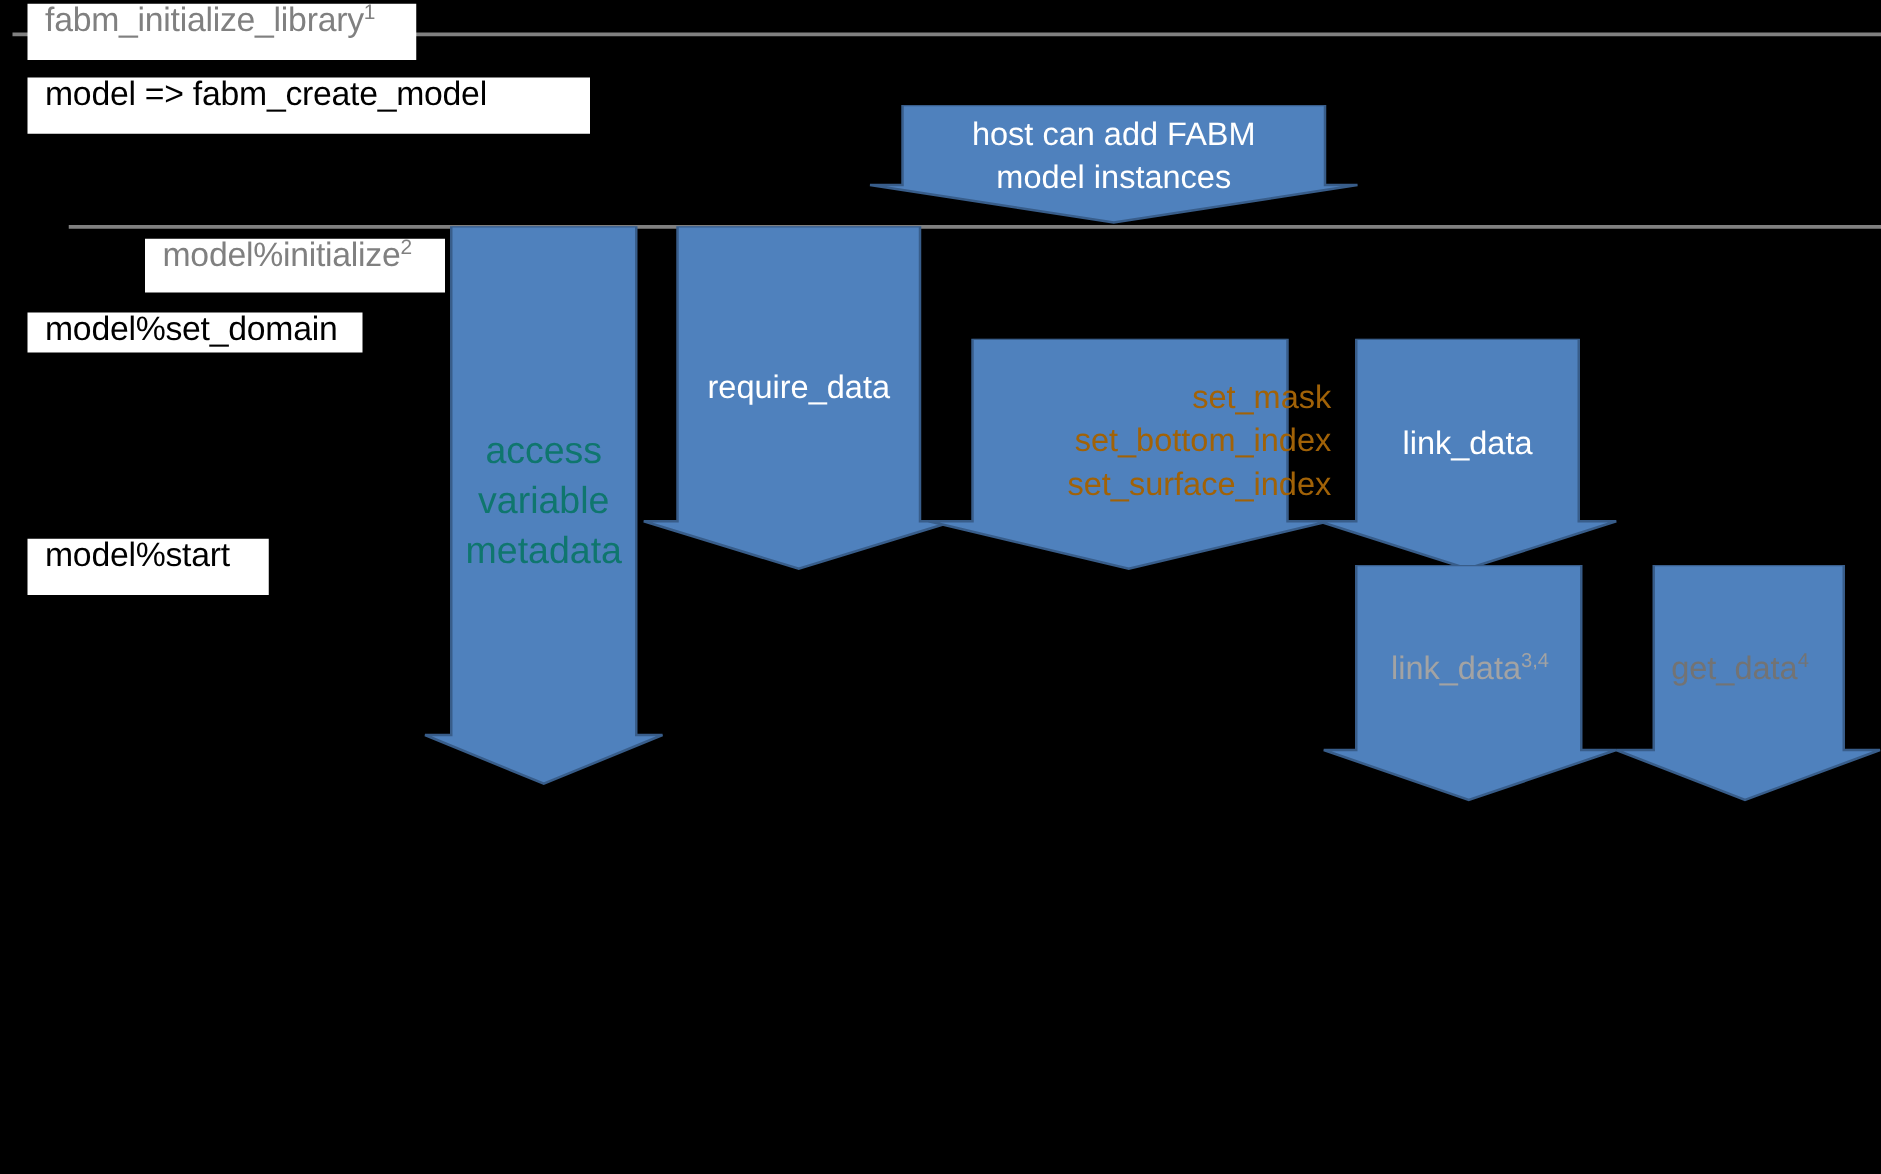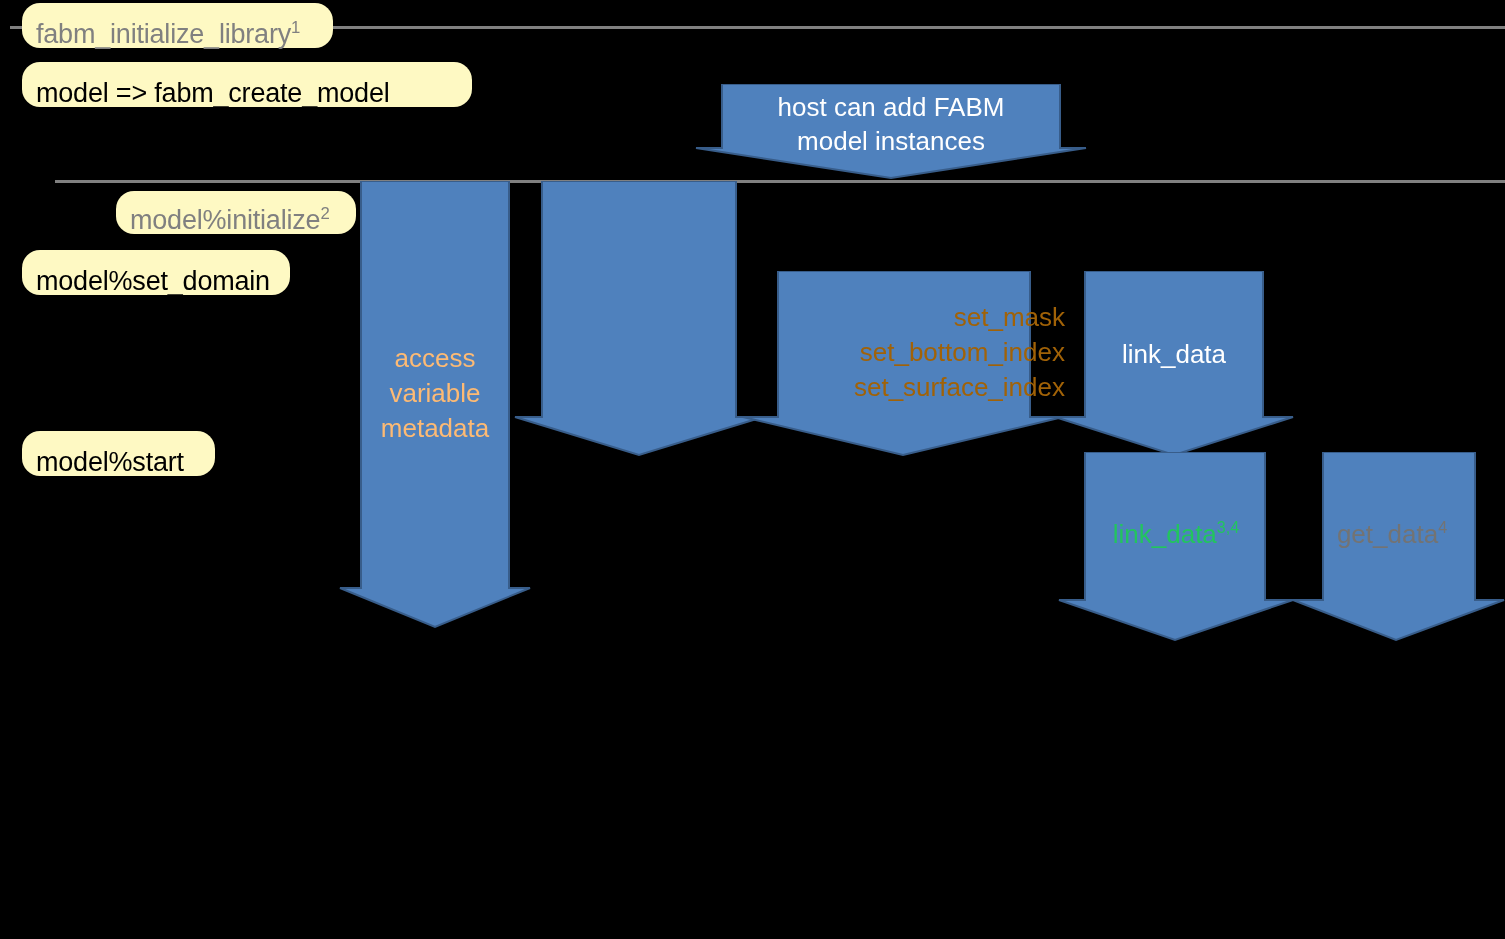--- a/index.html
+++ b/index.html
@@ -20,28 +20,27 @@
   
   .rule {
     position: absolute;
     height: 3px;
     background: #808080;
   }
 
   
   .label-box {
     position: absolute;
-    background: #fef9c3;
+    background: #ffffff;
     display: flex;
-    align-items: flex-end;
+    align-items: flex-start;
     padding: 0 14px;
     box-sizing: border-box;
     white-space: nowrap;
     letter-spacing: -0.2px;
-    border-radius: 18px;
   }
   .label-box .txt {
     font-size: 27px;
     line-height: 1;
     color: #000000;
   }
   .label-box.dim .txt { color: #808080; }
   .label-box .txt sup {
     font-size: 0.62em;
     vertical-align: super;
@@ -67,28 +66,31 @@
   </svg>
   <div class="caption" style="position:absolute; left:694px; top:90px; width:394px; text-align:center;
               font-size:26px; line-height:1.32; color:#ffffff; white-space:pre-line;
               font-family:'Liberation Sans', sans-serif;">host can add FABM
 model  instances</div>
 
   <svg class="arrow" style="left:338px; top:181px; width:194px; height:448px;" viewBox="0 0 194 448" preserveAspectRatio="none">
     <polygon points="23,0 171,0 171,407 192,407 97,446 2,407 23,407" fill="#4F81BD" stroke="#385D8A" stroke-width="2"></polygon>
   </svg>
   <div class="caption" style="position:absolute; left:338px; top:341px; width:194px; text-align:center;
-              font-size:26px; line-height:1.34; color:#fdba74; white-space:pre-line;
+              font-size:30px; line-height:1.34; color:#0f766e; white-space:pre-line;
               font-family:'Liberation Sans', sans-serif;">access
 variable
 metadata</div>
 
   <svg class="arrow" style="left:513px; top:181px; width:252px; height:276px;" viewBox="0 0 252 276" preserveAspectRatio="none">
     <polygon points="29,0 223,0 223,236 250,236 126,274 2,236 29,236" fill="#4F81BD" stroke="#385D8A" stroke-width="2"></polygon>
   </svg>
+  <div class="caption" style="position:absolute; left:513px; top:292px; width:252px; text-align:center;
+              font-size:26px; line-height:1.34; color:#ffffff; white-space:pre-line;
+              font-family:'Liberation Sans', sans-serif;">require_data</div>
 
   <svg class="arrow" style="left:741px; top:271px; width:324px; height:186px;" viewBox="0 0 324 186" preserveAspectRatio="none">
     <polygon points="37,0 289,0 289,146 322,146 162,184 2,146 37,146" fill="#4F81BD" stroke="#385D8A" stroke-width="2"></polygon>
   </svg>
   <div class="caption" style="position:absolute; left:741px; top:300px; width:324px; text-align:right;
               font-size:26px; line-height:1.34; color:#a16207; white-space:pre-line;
               font-family:'Liberation Sans', sans-serif;">set_mask
 set_bottom_index
 set_surface_index</div>
 
@@ -96,21 +98,21 @@
     <polygon points="32,0 210,0 210,146 240,146 121,184 2,146 32,146" fill="#4F81BD" stroke="#385D8A" stroke-width="2"></polygon>
   </svg>
   <div class="caption" style="position:absolute; left:1053px; top:337px; width:242px; text-align:center;
               font-size:26px; line-height:1.34; color:#ffffff; white-space:pre-line;
               font-family:'Liberation Sans', sans-serif;">link_data</div>
 
   <svg class="arrow" style="left:1057px; top:452px; width:238px; height:190px;" viewBox="0 0 238 190" preserveAspectRatio="none">
     <polygon points="28,0 208,0 208,148 236,148 118,188 2,148 28,148" fill="#4F81BD" stroke="#385D8A" stroke-width="2"></polygon>
   </svg>
   <div class="caption" style="position:absolute; left:1057px; top:517px; width:238px; text-align:center;
-              font-size:26px; line-height:1.34; color:#22c55e;
+              font-size:26px; line-height:1.34; color:#a3a3a3;
               font-family:'Liberation Sans', sans-serif;"><span>link_data</span><sup style="font-size:0.62em; vertical-align:super; line-height:0;">3,4</sup></div>
 
   <svg class="arrow" style="left:1292px; top:452px; width:213px; height:190px;" viewBox="0 0 213 190" preserveAspectRatio="none">
     <polygon points="31,0 183,0 183,148 212,148 104,188 1,148 31,148" fill="#4F81BD" stroke="#385D8A" stroke-width="2"></polygon>
   </svg>
   <div class="caption" style="position:absolute; left:1292px; top:517px; width:200px; text-align:center;
               font-size:26px; line-height:1.34; color:#737373;
               font-family:'Liberation Sans', sans-serif;"><span>get_data</span><sup style="font-size:0.62em; vertical-align:super; line-height:0;">4</sup></div>
 
   <div class="label-box dim" style="left:22px; top:3px; width:311px; height:45px;">
@@ -118,21 +120,21 @@
   </div>
 
   <div class="label-box" style="left:22px; top:62px; width:450px; height:45px;">
     <span class="txt">model =&gt; fabm_create_model</span>
   </div>
 
   <div class="label-box dim" style="left:116px; top:159px; width:240px; height:43px;margin-top:32px;">
     <span class="txt"><span>model%initialize</span><sup>2</sup></span>
   </div>
 
-  <div class="label-box" style="left:22px; top:250px; width:268px; height:45px;">
+  <div class="label-box" style="left:22px; top:250px; width:268px; height:32px;">
     <span class="txt">model%set_domain</span>
   </div>
 
   <div class="label-box" style="left:22px; top:431px; width:193px; height:45px;">
     <span class="txt">model%start</span>
   </div>
 
 </div>
 
 </body></html>

